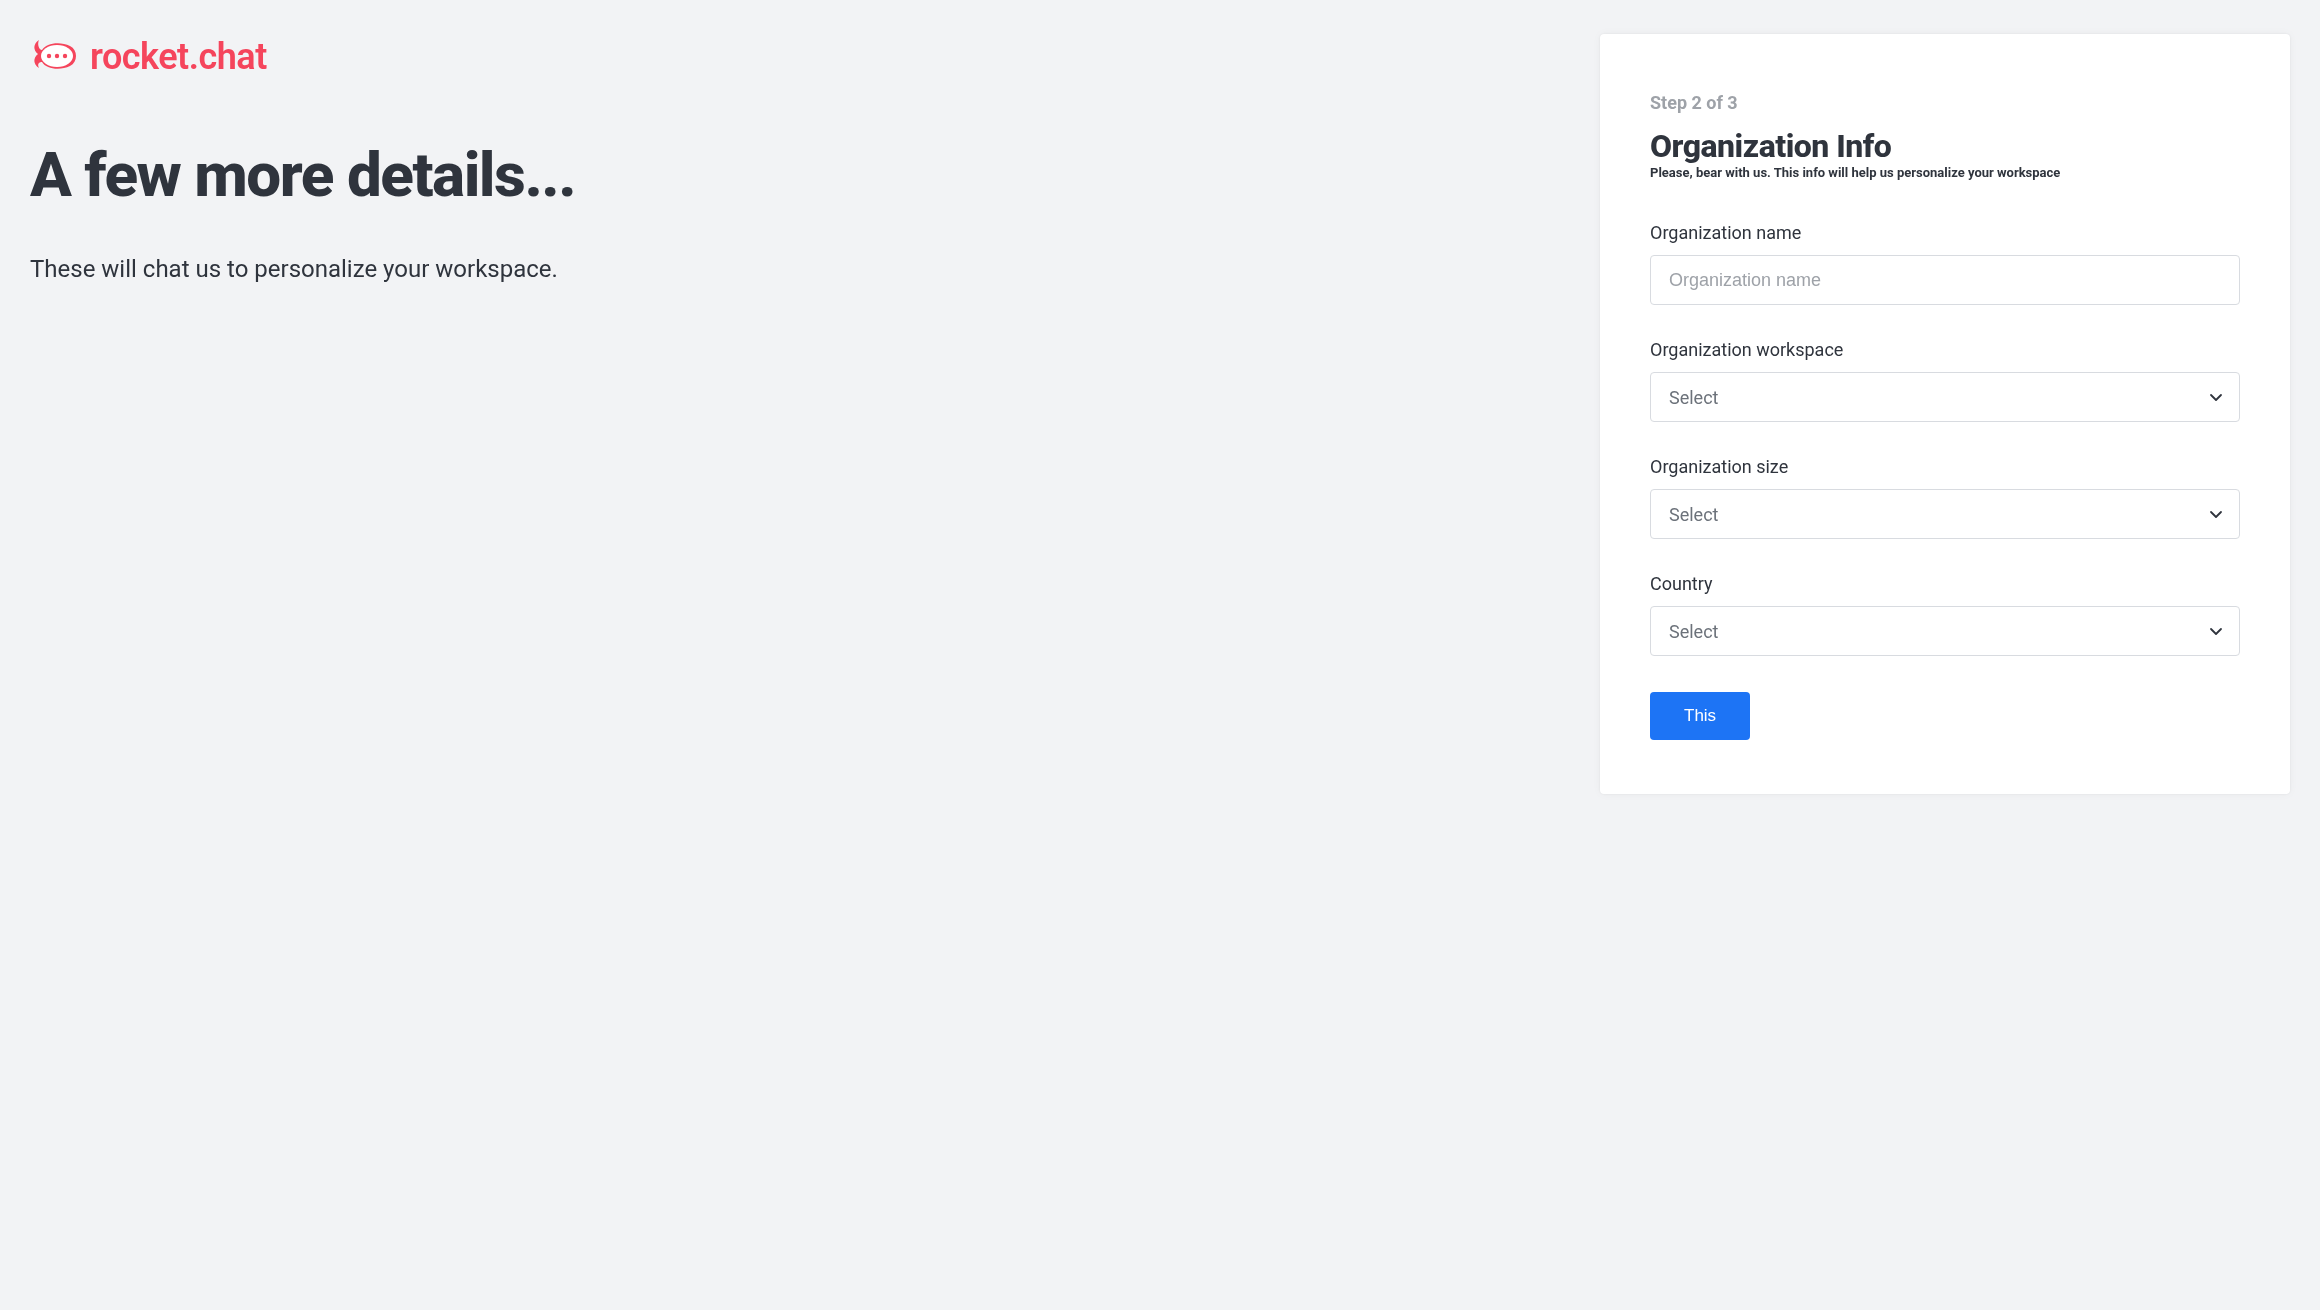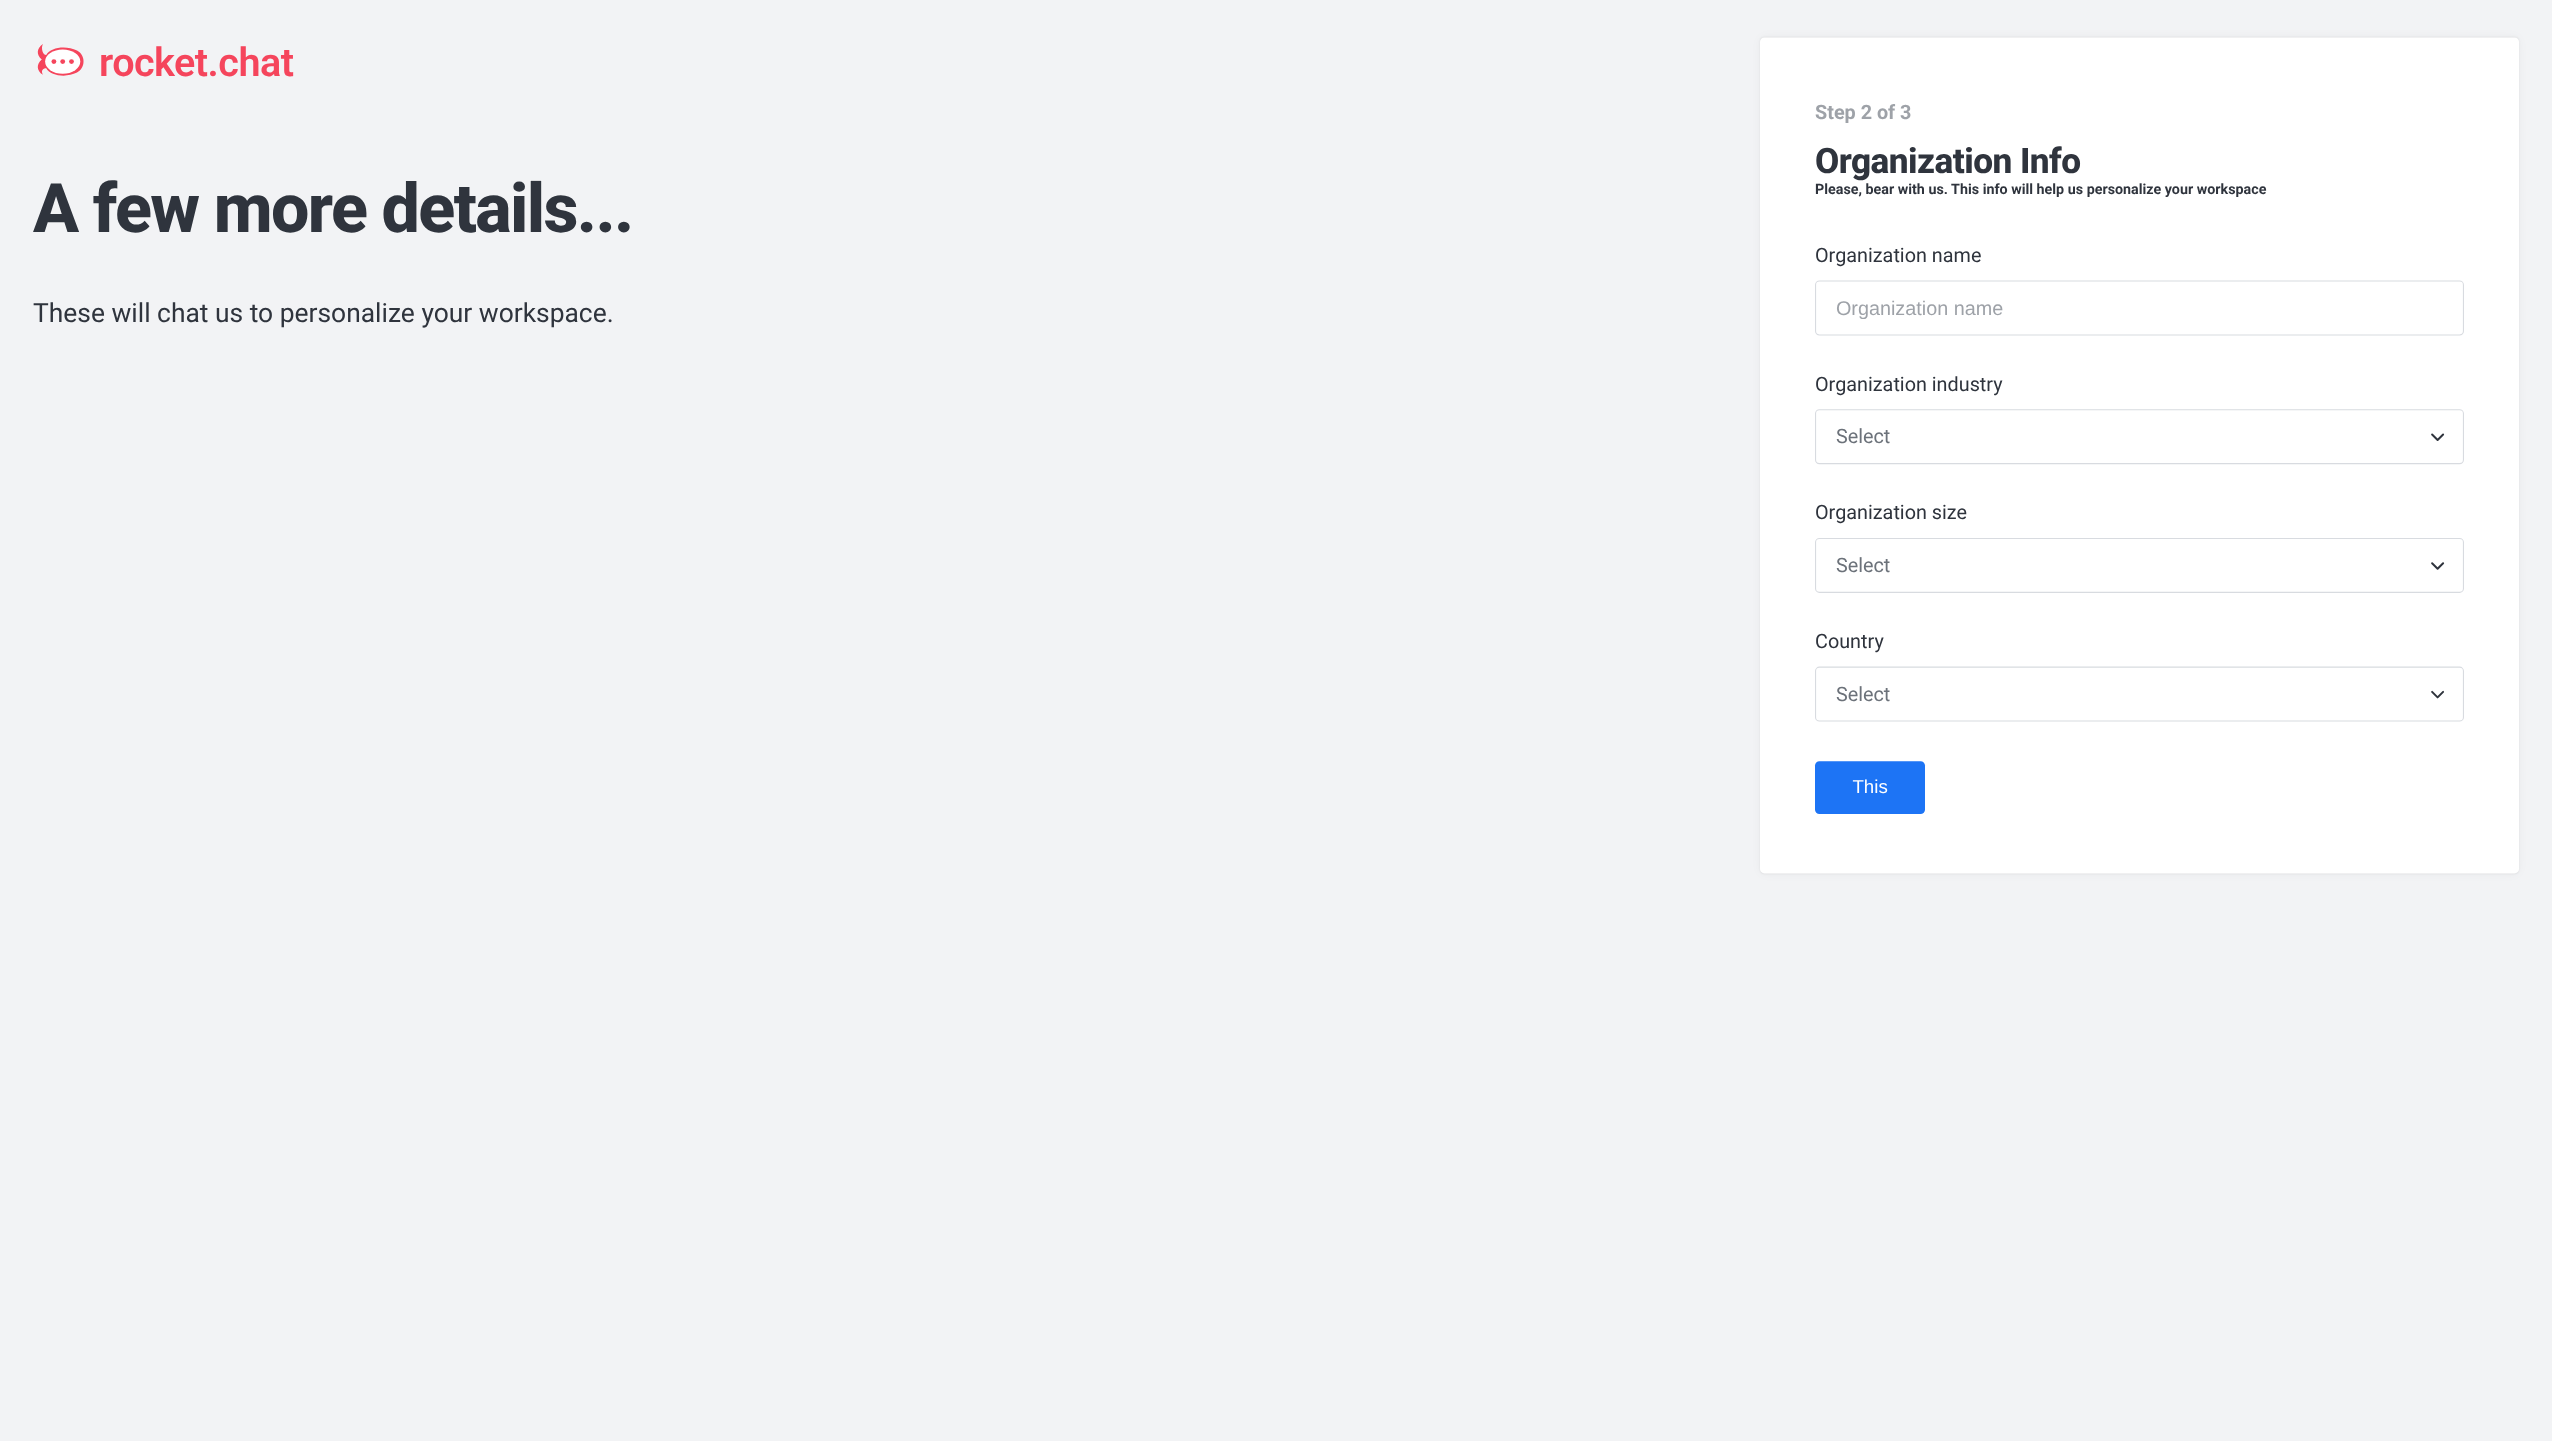--- a/index.html
+++ b/index.html
@@ -32,21 +32,21 @@
       z-index: 1;
     }
     .left-panel {
       flex: 1;
       padding: 36px 40px 40px 30px;
     }
     .logo-wrap {
       display: flex;
       align-items: center;
       gap: 10px;
-      margin-bottom: 80px;
+      margin-bottom: 64px;
     }
     .logo-svg {
       width: 50px;
       height: 42px;
       flex-shrink: 0;
     }
     .logo-text {
       color: #f5455c;
       font-size: 36px;
       font-weight: 600;
@@ -191,21 +191,21 @@
       <div class="step-label">Step 2 of 3</div>
       <h2 class="card-title">Organization Info</h2>
       <p class="card-subtitle">Please, bear with us. This info will help us personalize your workspace</p>
 
       <div class="field-group">
         <label class="field-label">Organization name</label>
         <input type="text" class="text-input" placeholder="Organization name" style="">
       </div>
 
       <div class="field-group">
-        <label class="field-label">Organization industry</label>
+        <label class="field-label">Organization workspace</label>
         <div class="select-wrap">
           <div class="select-display">
             <span>Select</span>
           </div>
           <svg class="select-chevron" width="16" height="16" viewBox="0 0 16 16">
             <path d="M3 6 L8 11 L13 6" fill="none" stroke="currentColor" stroke-width="1.8" stroke-linecap="round" stroke-linejoin="round"></path>
           </svg>
         </div>
       </div>
 

